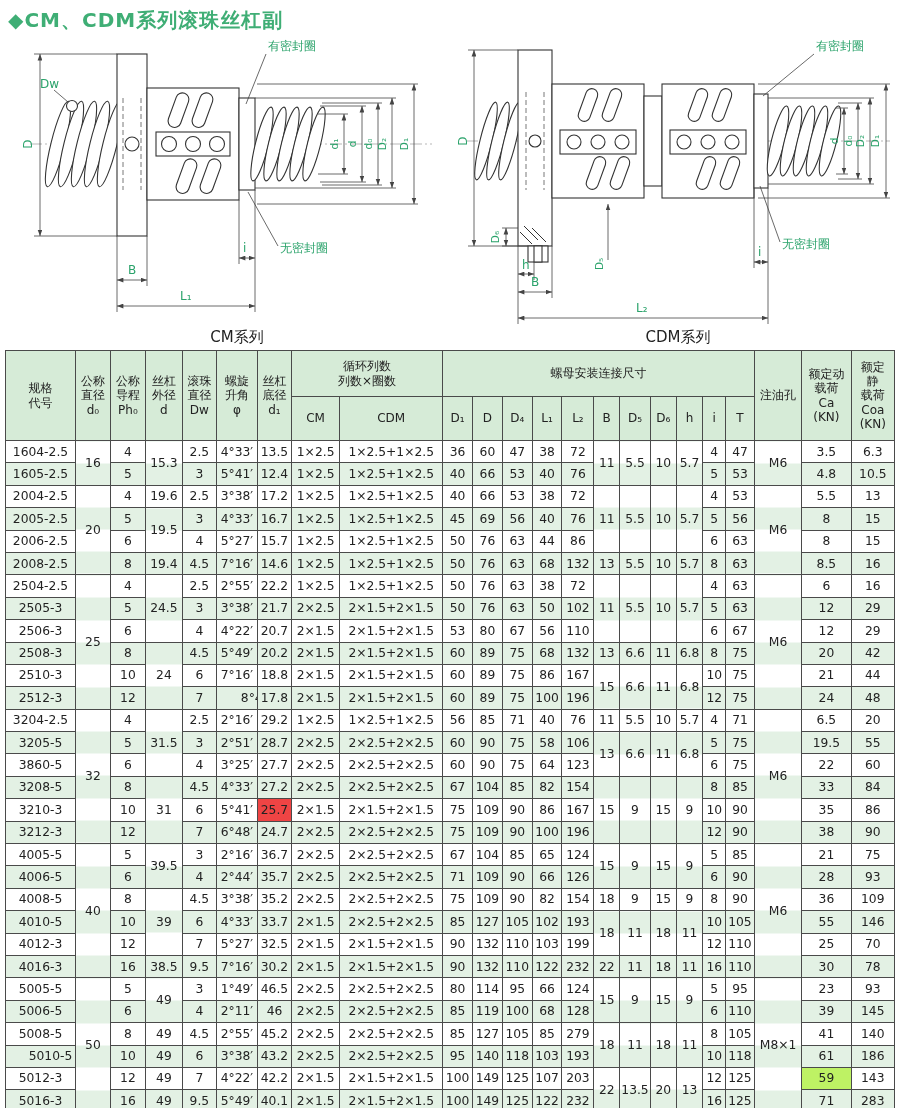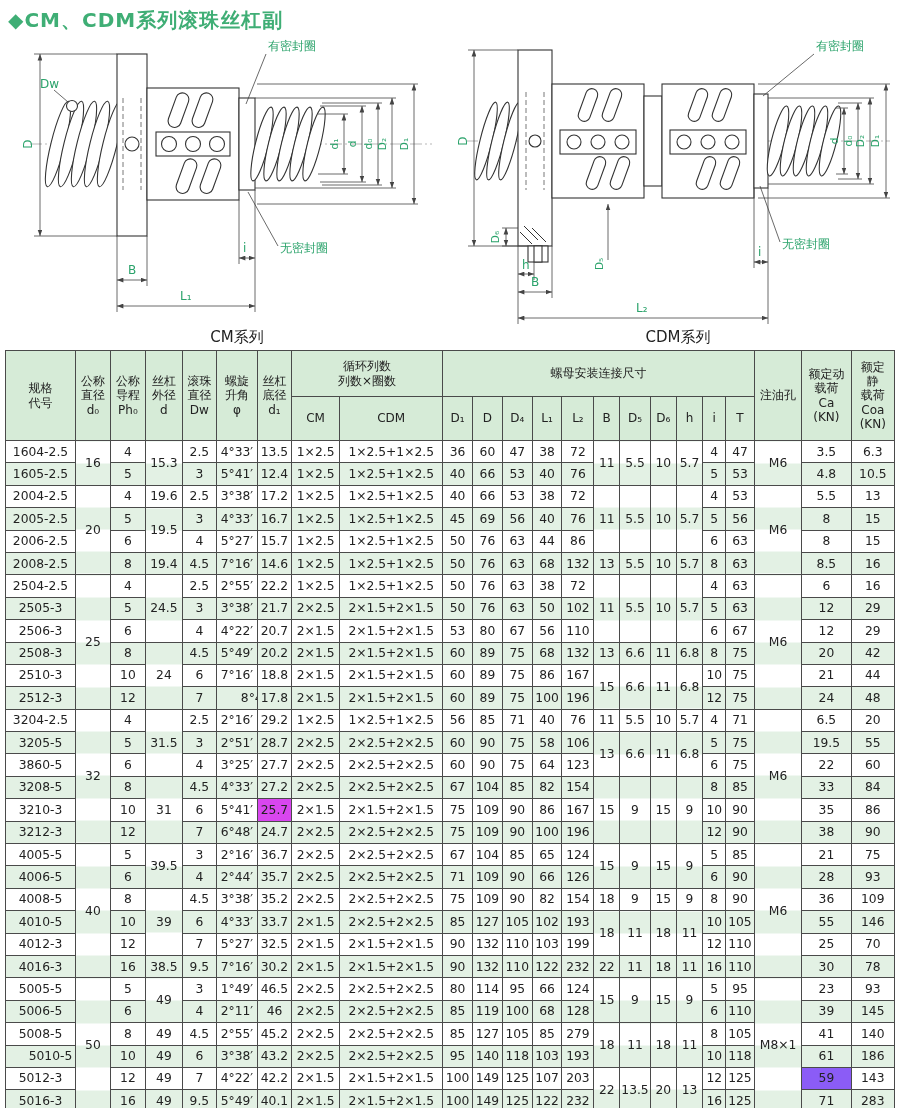--- a/index.html
+++ b/index.html
@@ -672,21 +672,21 @@
         <td style="background: rgb(227, 241, 228);">8</td>
         <td style="background: rgb(227, 241, 228);">85</td>
         <td style="background: rgb(227, 241, 228);">33</td>
         <td style="background: rgb(227, 241, 228);">84</td>
       </tr>
       <tr>
         <td style="background: rgb(255, 255, 255);">3210-3</td>
         <td style="background: rgb(255, 255, 255);">10</td>
         <td style="background: rgb(255, 255, 255);">6</td>
         <td style="background: rgb(255, 255, 255);">5°41′</td>
-        <td style="background: #d946ef;">25.7</td>
+        <td style="background: #ef4444;">25.7</td>
         <td style="background: rgb(255, 255, 255);">2×1.5</td>
         <td style="background: rgb(255, 255, 255);">2×1.5+2×1.5</td>
         <td style="background: rgb(255, 255, 255);">75</td>
         <td style="background: rgb(255, 255, 255);">109</td>
         <td style="background: rgb(255, 255, 255);">90</td>
         <td style="background: rgb(255, 255, 255);">86</td>
         <td style="background: rgb(255, 255, 255);">167</td>
         <td style="background: rgb(255, 255, 255);">10</td>
         <td style="background: rgb(255, 255, 255);">90</td>
         <td style="background: rgb(255, 255, 255);">35</td>
@@ -937,21 +937,21 @@
         <td style="background: rgb(255, 255, 255);">149</td>
         <td style="background: rgb(255, 255, 255);">125</td>
         <td style="background: rgb(255, 255, 255);">107</td>
         <td style="background: rgb(255, 255, 255);">203</td>
         <td rowspan="2" style="background: linear-gradient(rgb(255, 255, 255) 0%, rgb(255, 255, 255) 50%, rgb(227, 241, 228) 50%, rgb(227, 241, 228) 100%);">22</td>
         <td rowspan="2" style="background: linear-gradient(rgb(255, 255, 255) 0%, rgb(255, 255, 255) 50%, rgb(227, 241, 228) 50%, rgb(227, 241, 228) 100%);">13.5</td>
         <td rowspan="2" style="background: linear-gradient(rgb(255, 255, 255) 0%, rgb(255, 255, 255) 50%, rgb(227, 241, 228) 50%, rgb(227, 241, 228) 100%);">20</td>
         <td rowspan="2" style="background: linear-gradient(rgb(255, 255, 255) 0%, rgb(255, 255, 255) 50%, rgb(227, 241, 228) 50%, rgb(227, 241, 228) 100%);">13</td>
         <td style="background: rgb(255, 255, 255);">12</td>
         <td style="background: rgb(255, 255, 255);">125</td>
-        <td style="background: #8b5cf6;">59</td>
+        <td style="background: #bef264;">59</td>
         <td style="background: rgb(255, 255, 255);">143</td>
       </tr>
       <tr>
         <td style="background: rgb(227, 241, 228);">5016-3</td>
         <td style="background: rgb(227, 241, 228);">16</td>
         <td style="background: rgb(227, 241, 228);">49</td>
         <td style="background: rgb(227, 241, 228);">9.5</td>
         <td style="background: rgb(227, 241, 228);">5°49′</td>
         <td style="background: rgb(227, 241, 228);">40.1</td>
         <td style="background: rgb(227, 241, 228);">2×1.5</td>

